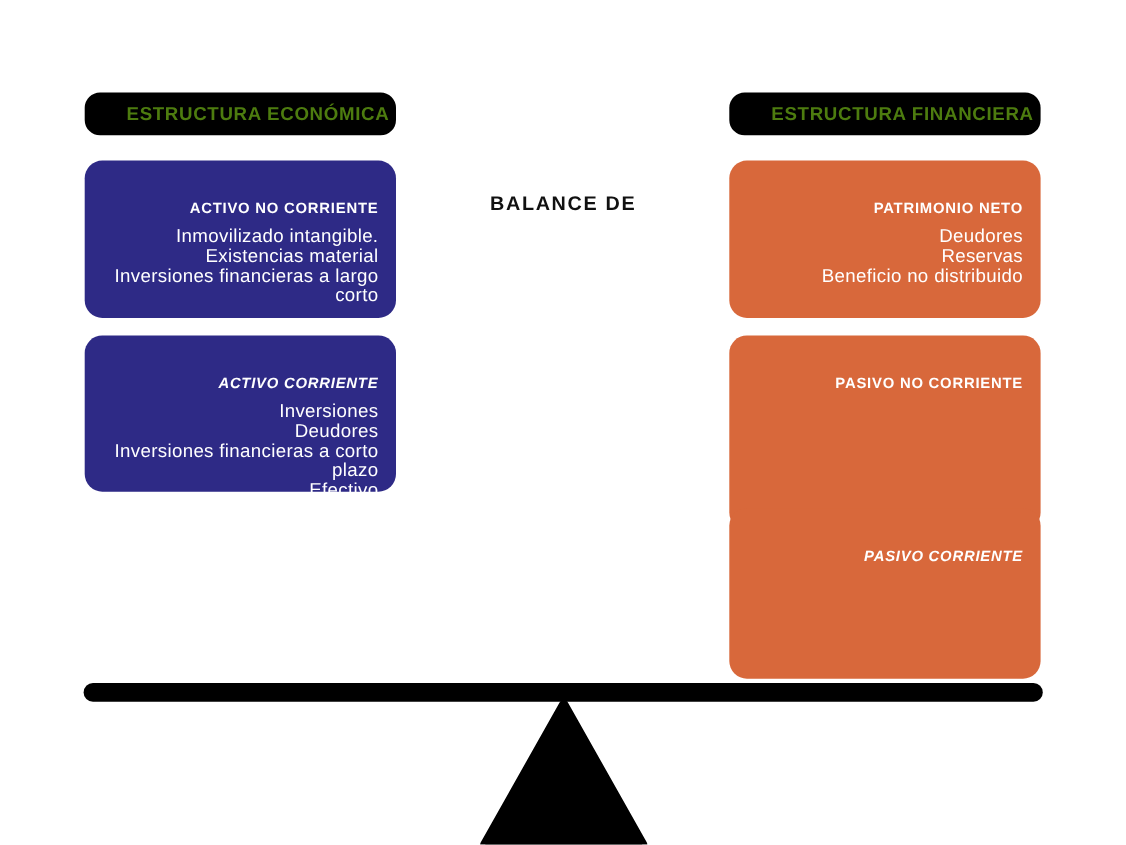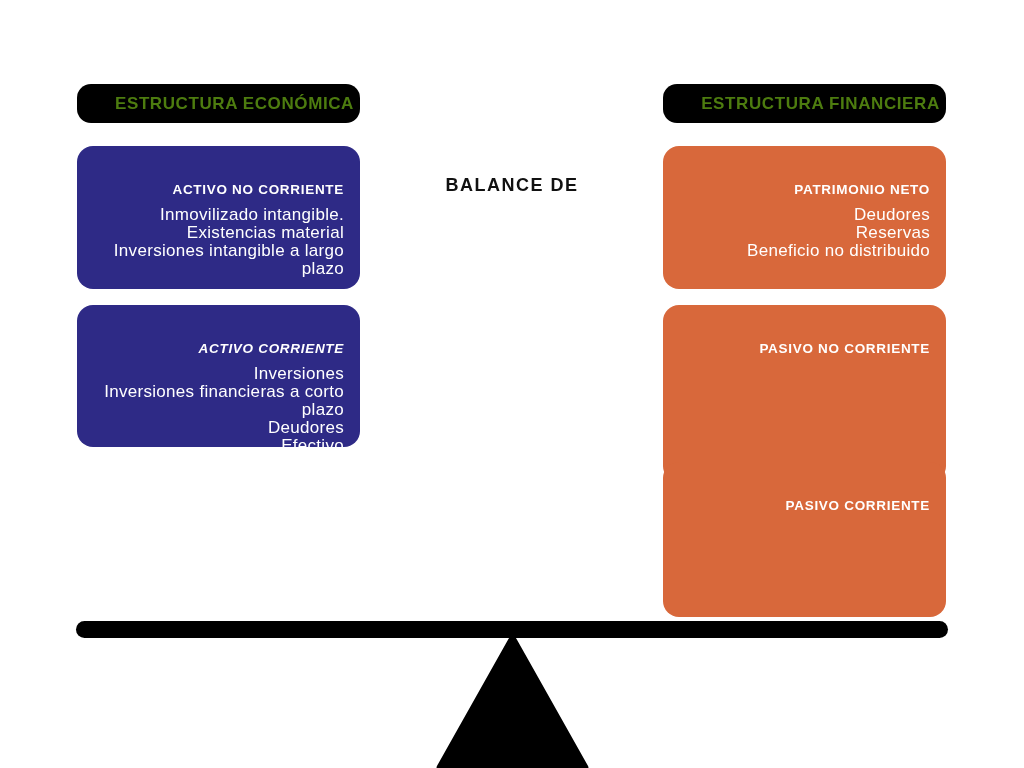--- a/index.html
+++ b/index.html
@@ -104,30 +104,30 @@
 
   <div class="badge left-col">
     <span>ESTRUCTURA ECONÓMICA</span>
   </div>
 
   <div class="box economic" style="top:146px; height:143px;">
     <div class="box-title">ACTIVO NO CORRIENTE</div>
     <div class="box-items">
       <div class="box-item">Inmovilizado intangible.</div>
       <div class="box-item">Existencias material</div>
-      <div class="box-item">Inversiones intangible a largo plazo</div>
+      <div class="box-item">Inversiones financieras a largo corto</div>
     </div>
   </div>
 
   <div class="box economic" style="top:305px; height:142px;">
     <div class="box-title" style="margin-left:7px;font-style:italic;">ACTIVO CORRIENTE</div>
     <div class="box-items">
       <div class="box-item"> Inversiones</div>
+      <div class="box-item">Deudores</div>
       <div class="box-item">Inversiones financieras a corto plazo</div>
-      <div class="box-item">Deudores</div>
       <div class="box-item">Efectivo</div>
     </div>
   </div>
 
   <div class="center-title">
     <div>BALANCE DE</div>
   </div>
 
   <div class="badge right-col">
     <span>ESTRUCTURA FINANCIERA</span>
@@ -139,21 +139,21 @@
       <div class="box-item">Deudores</div>
       <div class="box-item">Reservas</div>
       <div class="box-item">Beneficio no distribuido</div>
     </div>
   </div>
 
   <div class="box financial" style="top:305px; height:177px;">
     <div class="box-title">PASIVO NO CORRIENTE</div>
   </div>
 
-  <div class="box financial" style="top:462px; height:155px;">
+  <div class="box financial" style="top:462px; height:155px;font-style:italic;">
     <div class="box-title">PASIVO CORRIENTE</div>
   </div>
 
   <div class="beam"></div>
   <div class="fulcrum">
     <svg width="153" height="132" viewBox="0 0 153 132" aria-hidden="true">
       <path d="M76.5 5 L148 132 L5 132 Z" fill="#000000" stroke="#000000" stroke-width="9" stroke-linejoin="round"></path>
     </svg>
   </div>
 

